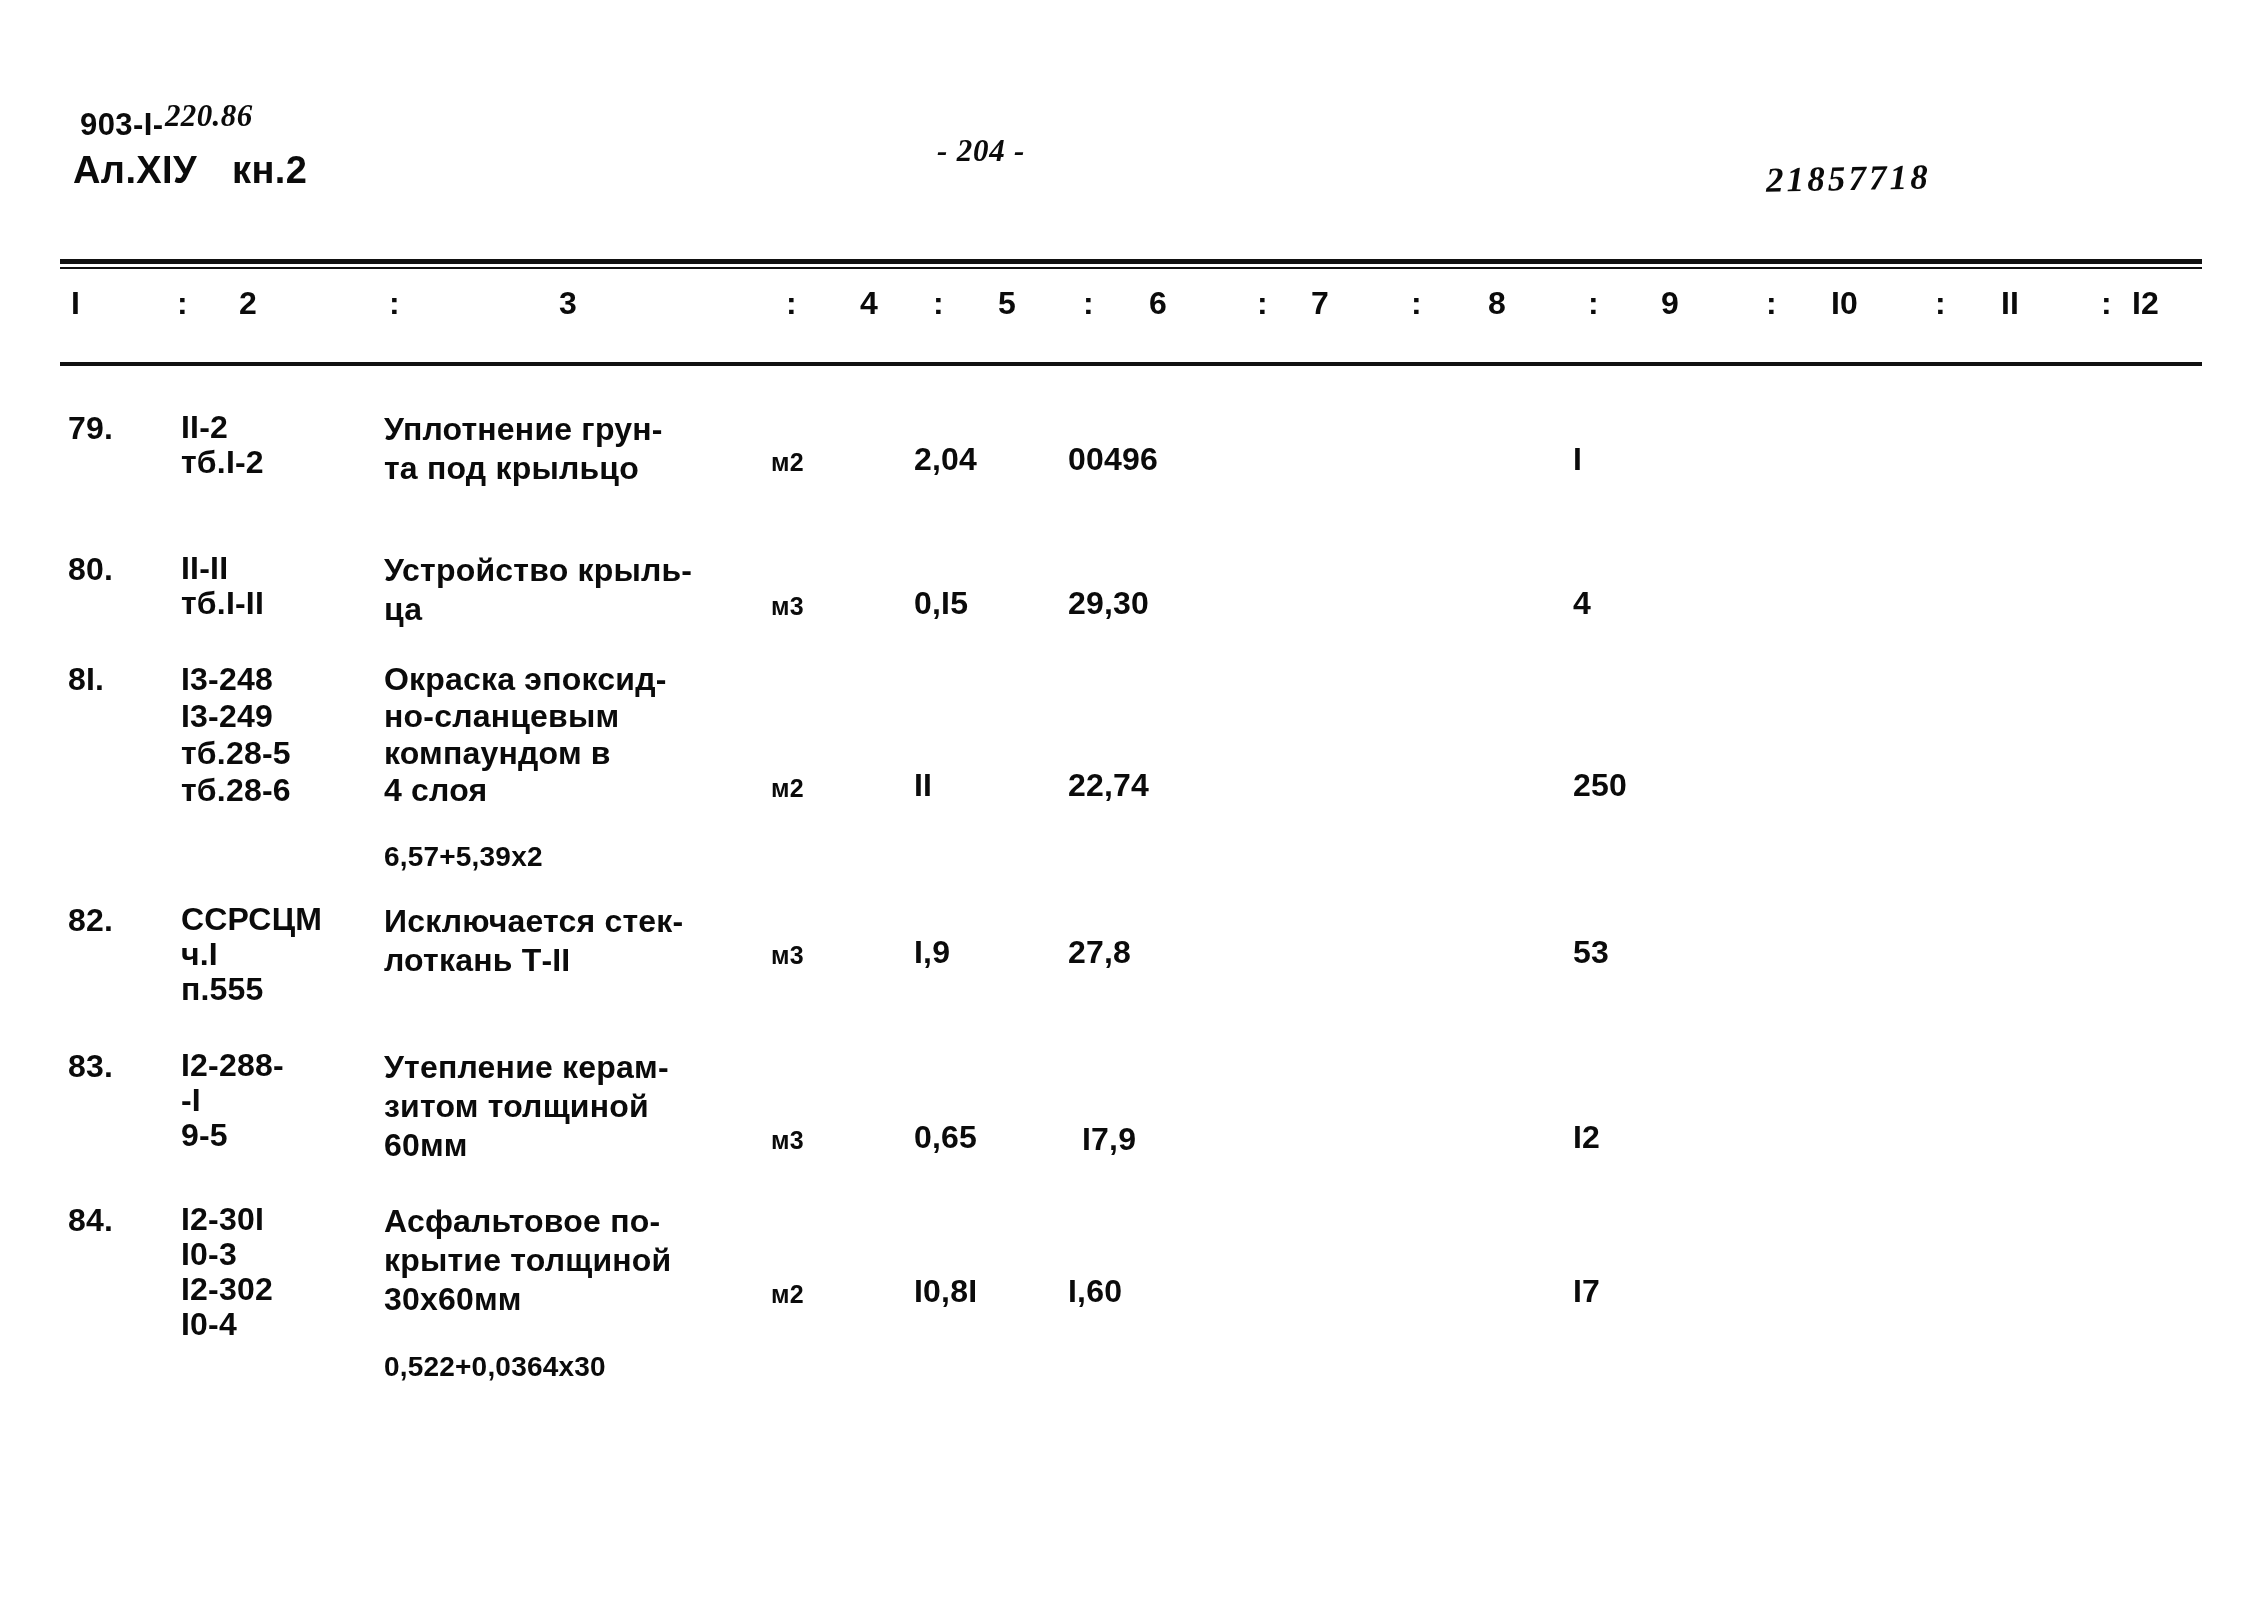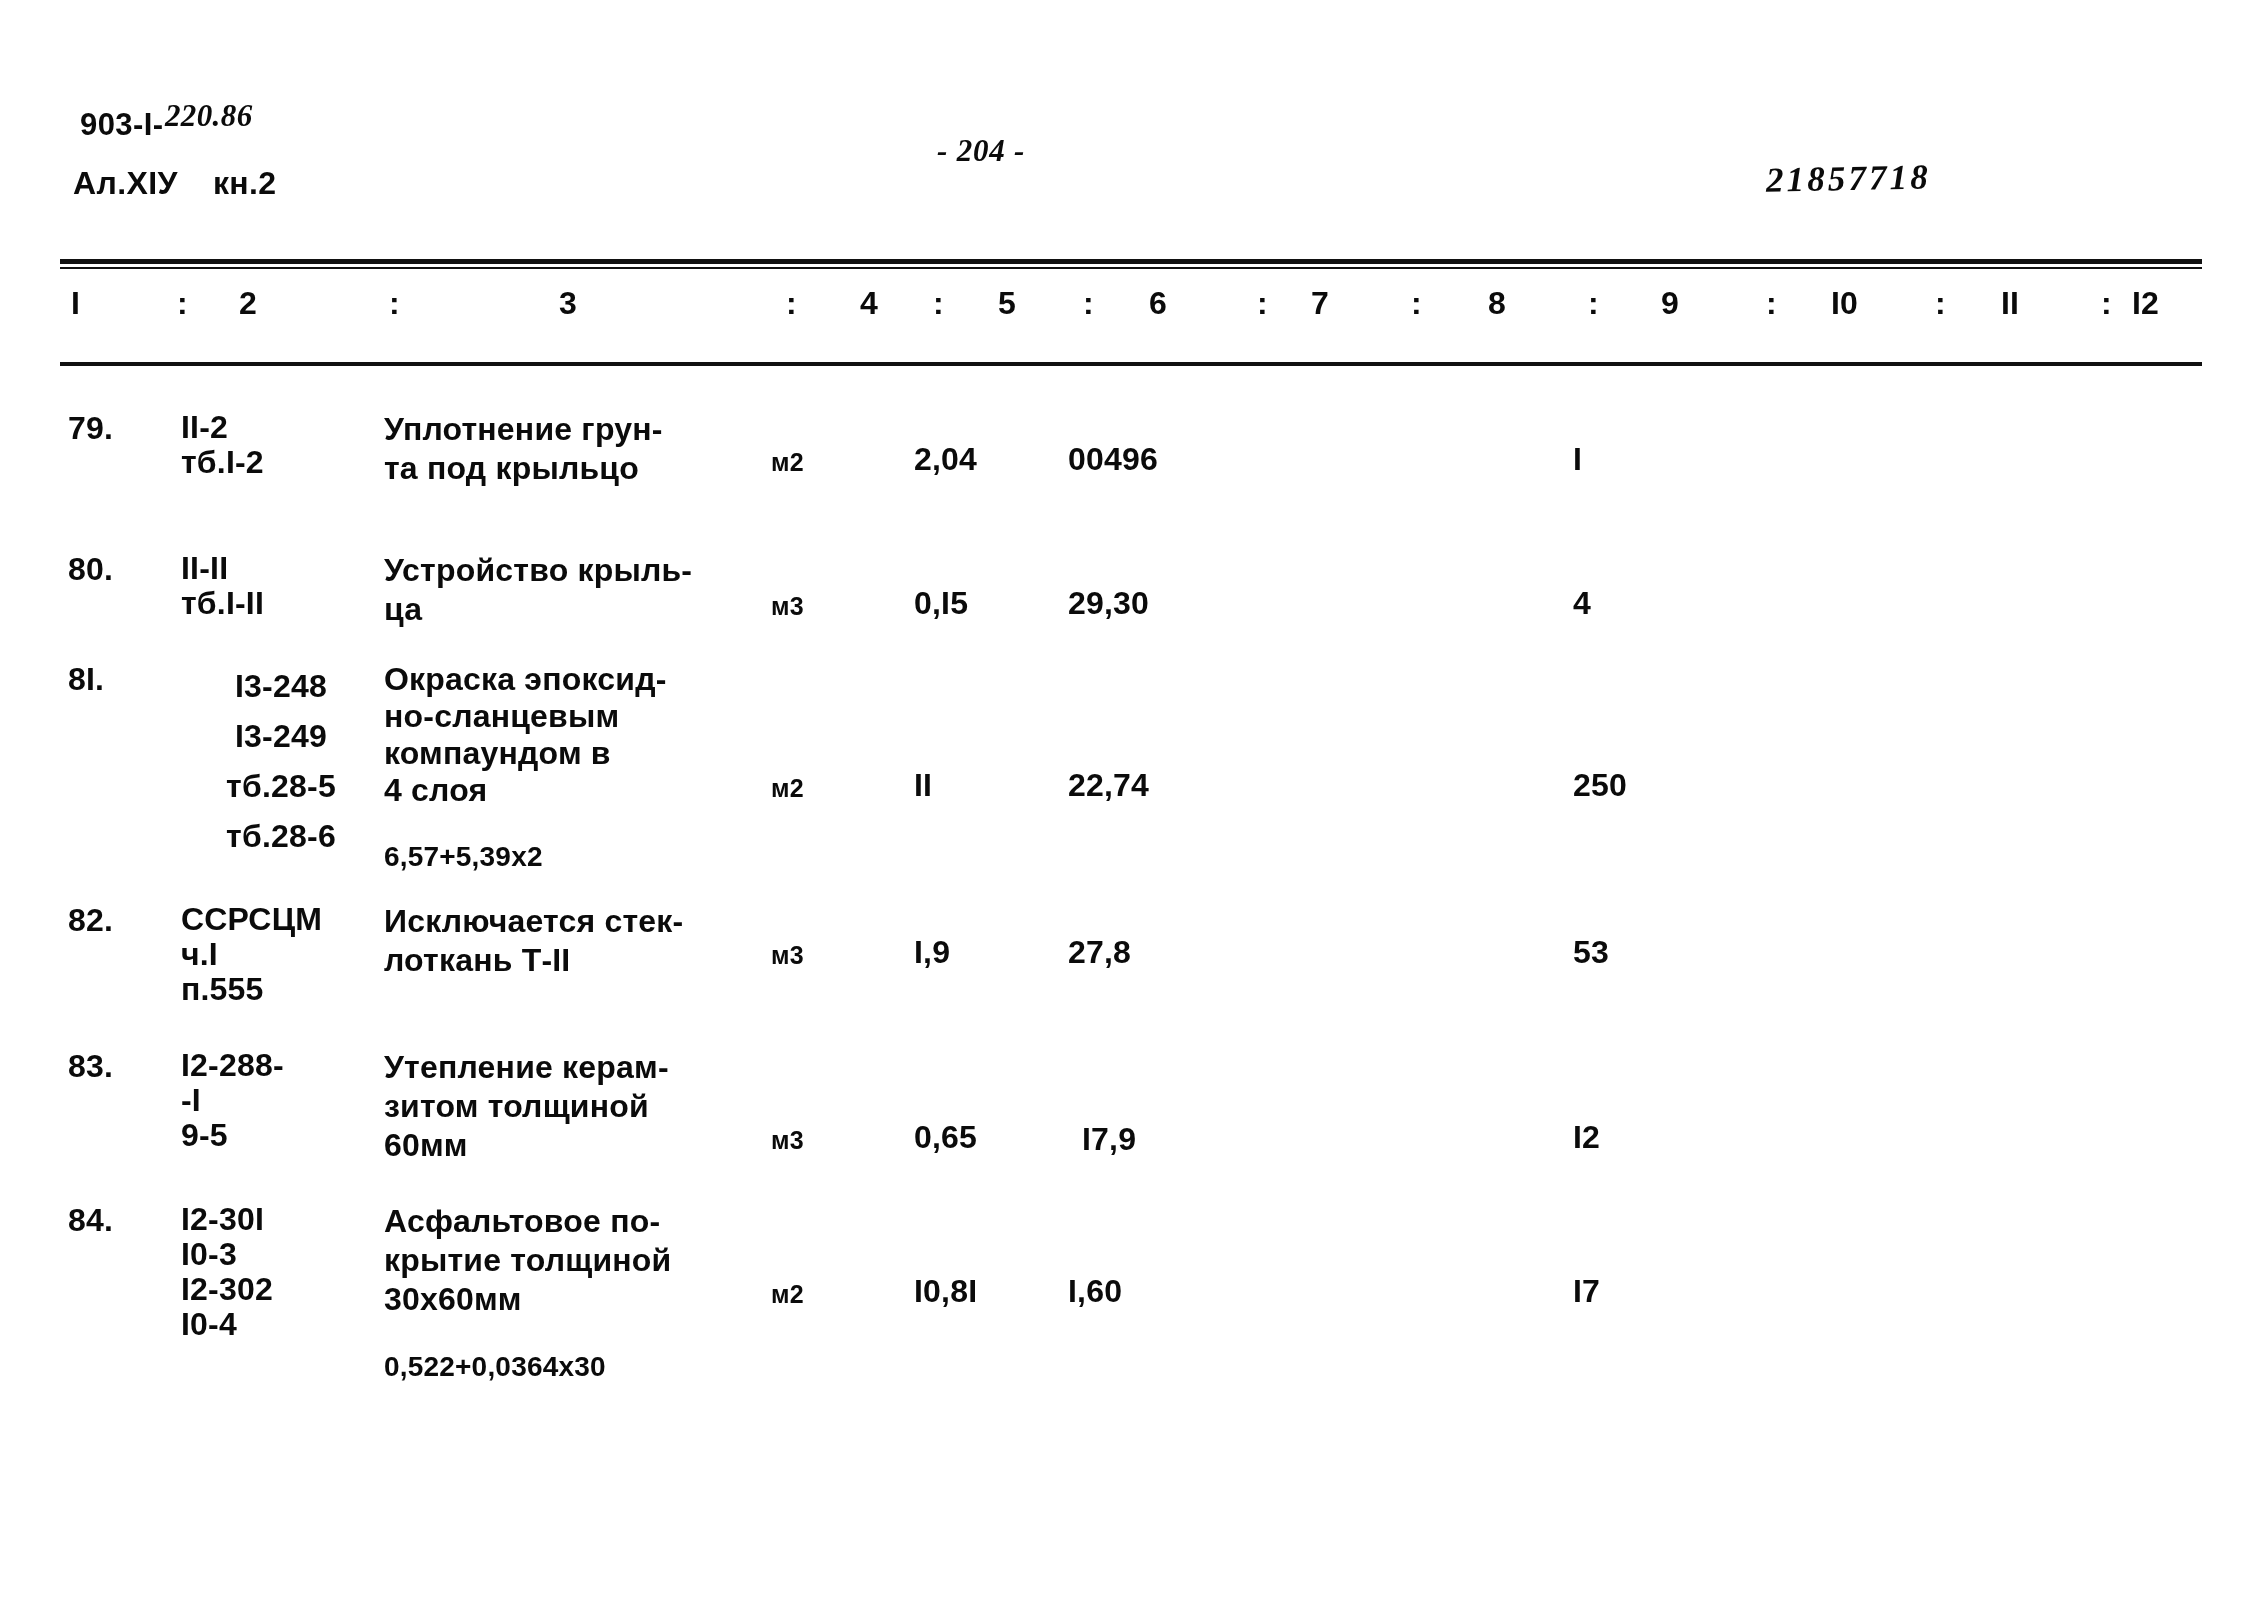--- a/index.html
+++ b/index.html
@@ -48,24 +48,23 @@
     position: relative;
     top: -9.3px;
     left: 1.5px;
   }
   .doc-sub {
     position: absolute;
     left: 73px;
     top: 56px;
     font-family: "Liberation Sans", sans-serif;
     font-weight: 700;
-    font-size: 32px;
+    font-size: 38px;
     letter-spacing: 0.4px;
     white-space: nowrap;
-    margin-top: 16px;
   }
   .doc-sub .kn {
     margin-left: 35px;
   }
   .page-number {
     position: absolute;
     left: 937px;
     top: 40px;
     font-family: "Liberation Serif", serif;
     font-style: italic;
@@ -214,21 +213,21 @@
       <div class="cell c-desc">Устройство крыль-
 ца</div>
       <div class="cell c-unit" style="top:37px;">м3</div>
       <div class="cell c-q4" style="top:34px;">0,I5</div>
       <div class="cell c-q5" style="top:34px;">29,30</div>
       <div class="cell c-q9" style="top:34px;">4</div>
     </div>
 
     <div class="row" style="top:299px;">
       <div class="cell c-num">8I.</div>
-      <div class="cell c-code" style="line-height:50px;text-align:center;">I3-248
+      <div class="cell c-code" style="line-height:37px;">I3-248
 I3-249
 тб.28-5
 тб.28-6</div>
       <div class="cell c-desc" style="line-height:37px;">Окраска эпоксид-
 но-сланцевым
 компаундом в
 4 слоя</div>
       <div class="cell c-unit" style="top:109px;">м2</div>
       <div class="cell c-q4" style="top:106px;">II</div>
       <div class="cell c-q5" style="top:106px;">22,74</div>

